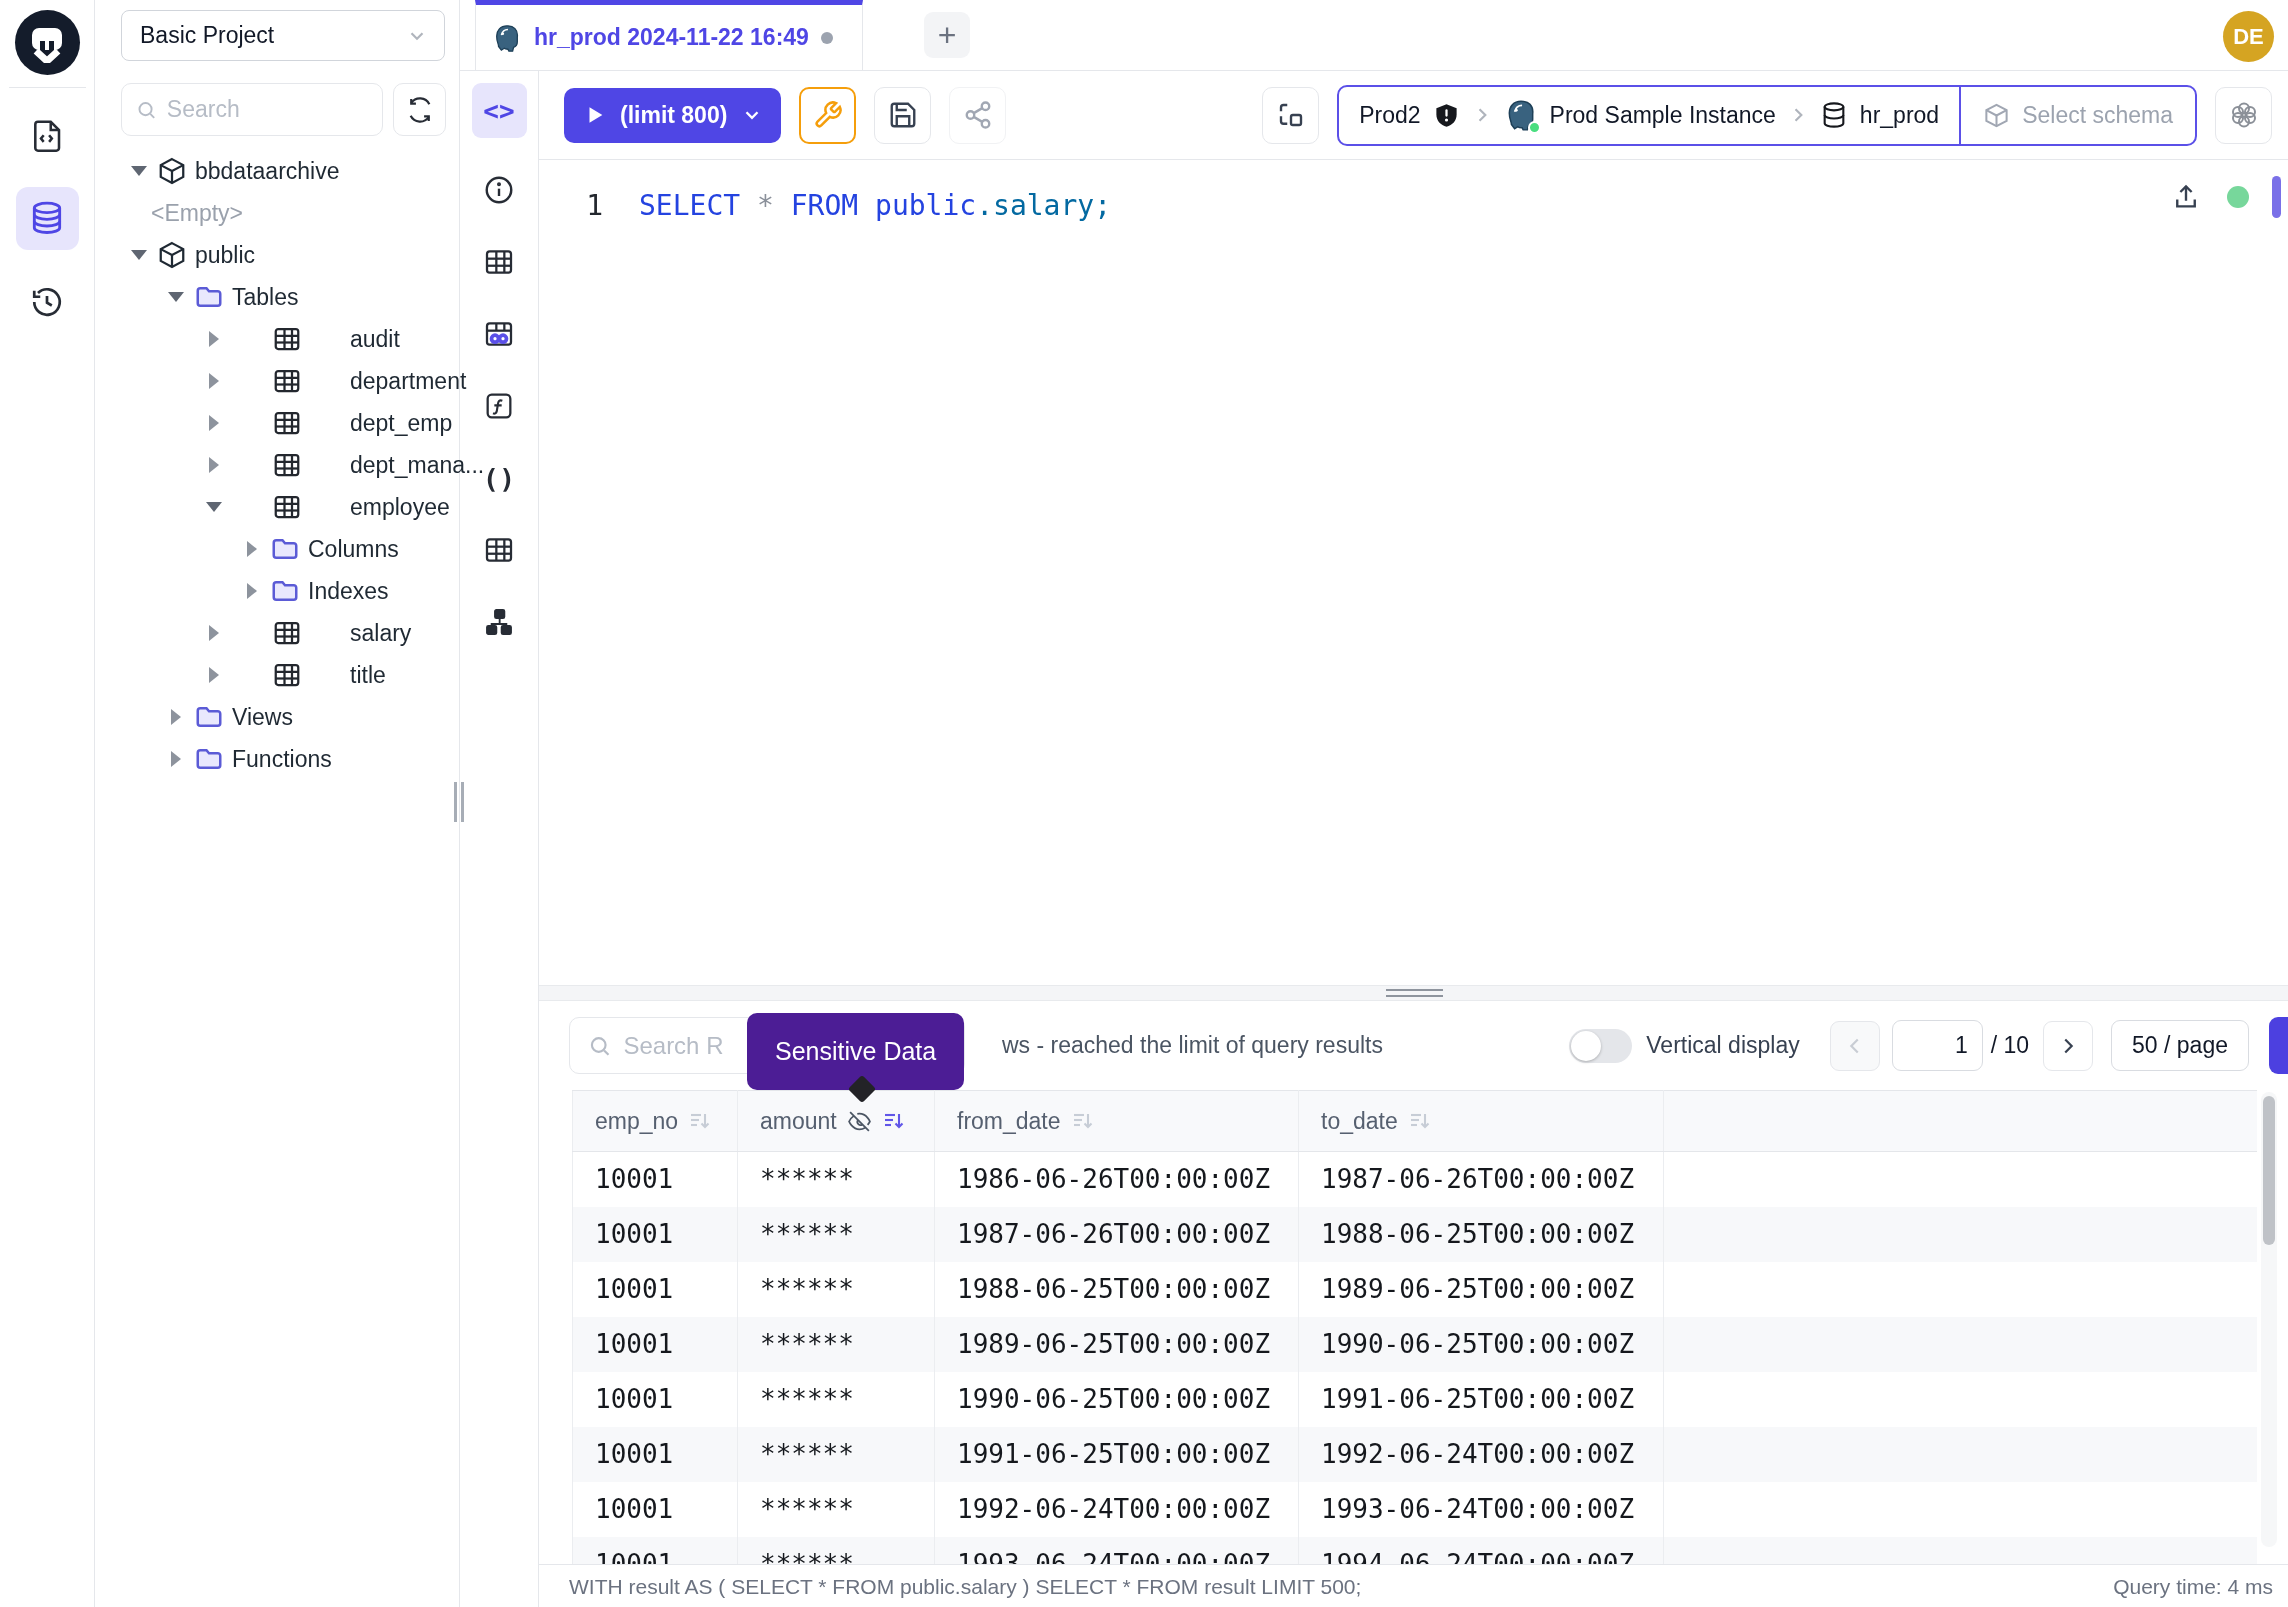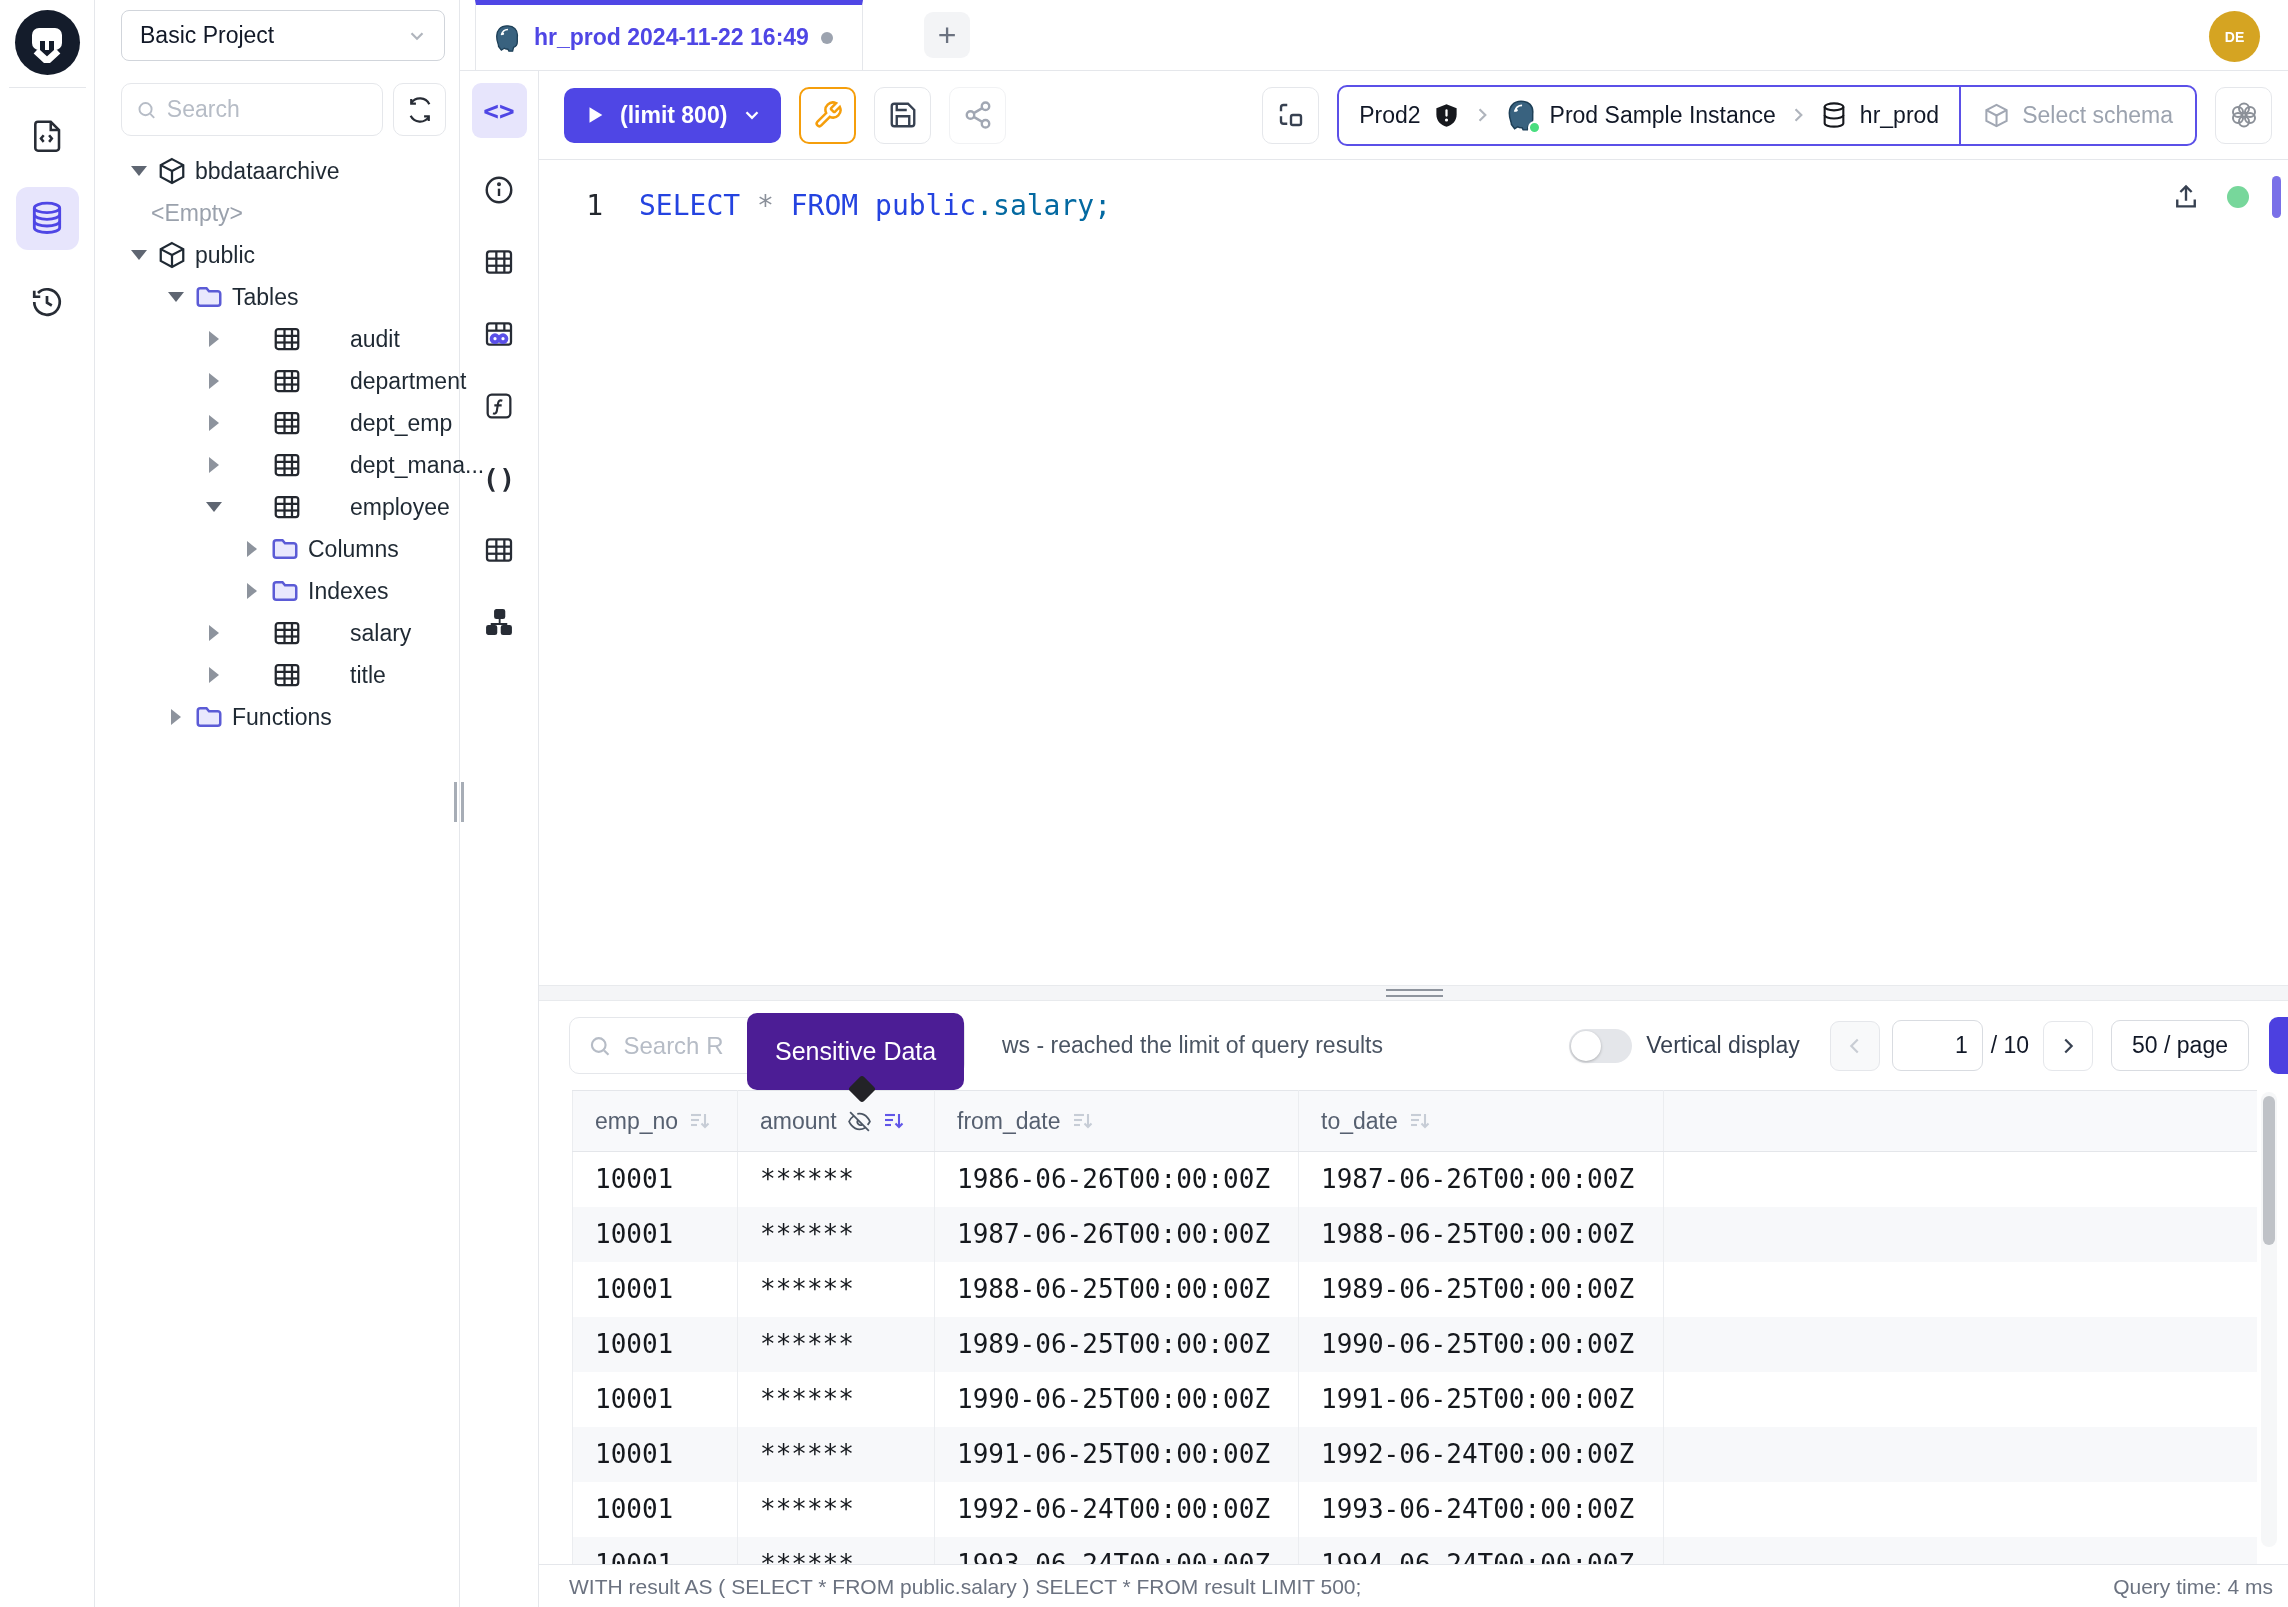--- a/index.html
+++ b/index.html
@@ -43,22 +43,22 @@
 
   
   #main{flex:1;display:flex;flex-direction:column;min-width:0;}
   #tabbar{height:71px;border-bottom:1px solid var(--border);display:flex;align-items:stretch;flex:none;position:relative;}
   #active-tab{margin-left:15px;width:388px;border-left:1px solid var(--border);border-right:1px solid var(--border);
     border-top:5px solid var(--purple);display:flex;align-items:center;padding:0 16px;gap:12px;cursor:pointer;}
   #active-tab .title{color:var(--purple);font-weight:600;font-size:23px;white-space:nowrap;}
   #tab-dot{width:12px;height:12px;border-radius:50%;background:#9ca3af;flex:none;}
   #new-tab{width:46px;height:46px;border-radius:9px;background:#f3f4f6;color:#6b7280;font-size:32px;line-height:40px;
     display:flex;align-items:center;justify-content:center;align-self:center;margin-left:61px;cursor:pointer;}
-  #avatar{position:absolute;right:29px;top:11px;width:51px;height:51px;border-radius:50%;background:#d5a422;color:#fff;
-    font-weight:700;font-size:14px;display:flex;align-items:center;justify-content:center;cursor:pointer;}
+  #avatar{position:absolute;right:15px;top:11px;width:51px;height:51px;border-radius:50%;background:#d5a422;color:#fff;
+    font-weight:700;font-size:22px;display:flex;align-items:center;justify-content:center;cursor:pointer;}
 
   #mainbody{flex:1;display:flex;min-height:0;}
   #editor-rail{width:79px;border-right:1px solid var(--border);flex:none;display:flex;flex-direction:column;align-items:center;padding-top:12px;}
   #btn-code{width:55px;height:55px;border-radius:9px;background:var(--purple-soft);color:var(--purple);
     font-family:"DejaVu Sans Mono",monospace;font-size:26px;font-weight:bold;display:flex;align-items:center;justify-content:center;cursor:pointer;margin-bottom:30px;}
   .erail-btn{width:44px;height:44px;display:flex;align-items:center;justify-content:center;margin-bottom:28px;cursor:pointer;color:#272c35;}
   .erail-btn.paren{font-family:"DejaVu Sans Mono",monospace;font-size:27px;font-weight:bold;}
 
   #content{flex:1;display:flex;flex-direction:column;min-width:0;position:relative;}
   #toolbar{height:89px;border-bottom:1px solid var(--border);display:flex;align-items:center;padding:0 17px 0 25px;gap:18px;flex:none;}
@@ -328,20 +328,29 @@
           <span class="ticon">
             <svg width="30" height="30" viewBox="0 0 24 24" fill="none" stroke="#23272e" stroke-width="1.8">
               <rect x="3" y="4" width="18" height="16" rx="2"></rect>
               <line x1="3" y1="9.5" x2="21" y2="9.5"></line>
               <line x1="3" y1="14.8" x2="21" y2="14.8"></line>
               <line x1="10" y1="4" x2="10" y2="20"></line>
               <line x1="16" y1="4" x2="16" y2="20"></line>
             </svg>
           </span>
           <span class="tlabel">title</span>
+        </div>
+        <div class="tree-row lvl1">
+          <span class="chev right"></span>
+          <span class="ticon">
+            <svg width="30" height="30" viewBox="0 0 24 24" fill="#e9e8fd" stroke="#5b5bd6" stroke-width="2">
+              <path d="M3 7 a2 2 0 0 1 2-2 h5 l2 2.4 h7 a2 2 0 0 1 2 2 V17 a2 2 0 0 1-2 2 H5 a2 2 0 0 1-2-2 Z"></path>
+            </svg>
+          </span>
+          <span class="tlabel">Views</span>
         </div>
         <div class="tree-row lvl1">
           <span class="chev right"></span>
           <span class="ticon">
             <svg width="30" height="30" viewBox="0 0 24 24" fill="#e9e8fd" stroke="#5b5bd6" stroke-width="2">
               <path d="M3 7 a2 2 0 0 1 2-2 h5 l2 2.4 h7 a2 2 0 0 1 2 2 V17 a2 2 0 0 1-2 2 H5 a2 2 0 0 1-2-2 Z"></path>
             </svg>
           </span>
           <span class="tlabel">Functions</span>
         </div>

